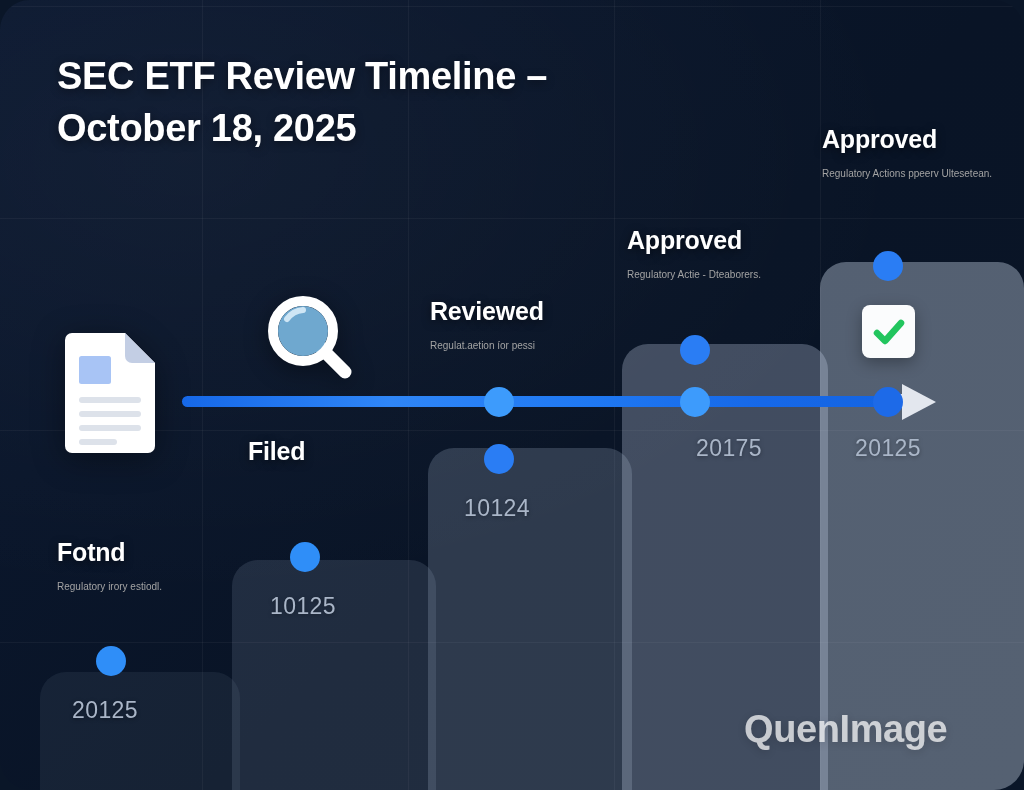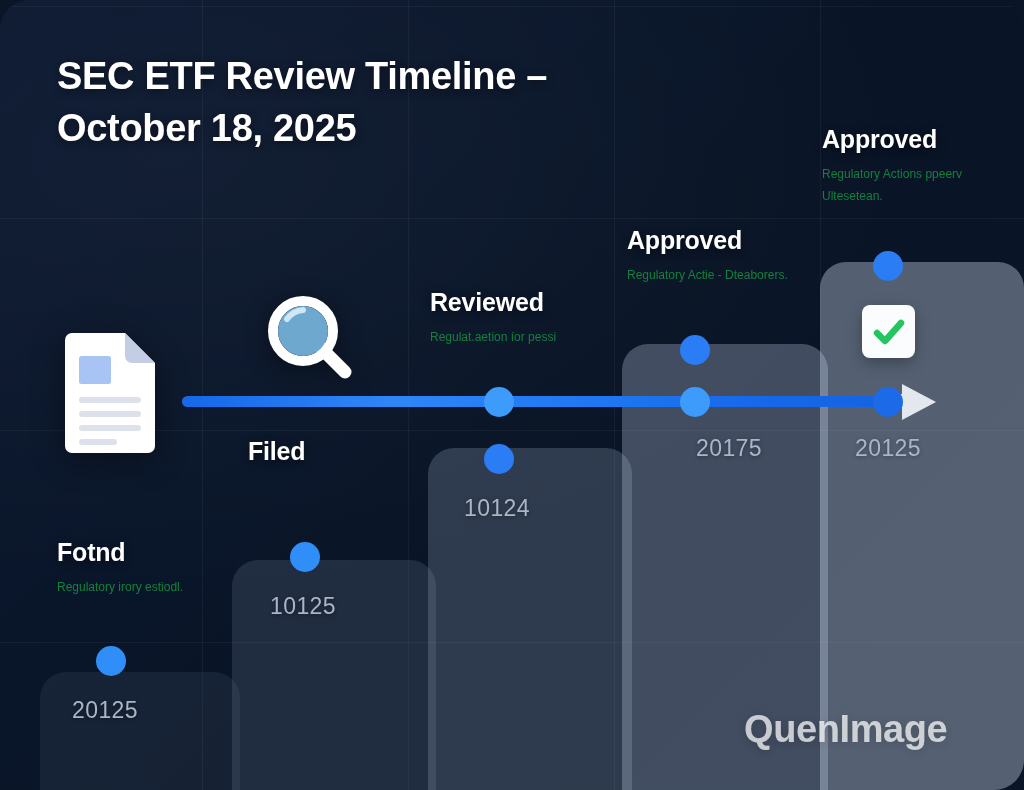--- a/index.html
+++ b/index.html
@@ -48,21 +48,21 @@
 
   
   .ms{position:absolute;}
   .ms-title{
     color:#ffffff;font-size:25px;font-weight:bold;letter-spacing:-.2px;
     line-height:30px;white-space:nowrap;
     text-shadow:0 2px 8px rgba(0,0,0,.5);
   }
   .ms-desc{
     margin-top:9px;
-    color:#15803d;font-size:12px;line-height:22px;font-weight:normal;
+    color:#a3a3a3;font-size:10px;line-height:22px;font-weight:normal;
     max-width:190px;
   }
   .ms-date{
     position:absolute;
     color:#aab6c8;font-size:23px;font-weight:normal;letter-spacing:.4px;
     white-space:nowrap;
     text-shadow:0 1px 4px rgba(0,0,0,.35);
   }
 
   
@@ -165,21 +165,21 @@
   </div>
   <div class="dot" style="left:96px;top:646px;width:30px;height:30px;background:#2f8ef8;"></div>
   <div class="ms-date" style="left:72px;top:697px;">20125</div>
 
   <div class="ms" style="left:248px;top:436px;">
     <div class="ms-title">Filed</div>
   </div>
   <div class="dot" style="left:290px;top:542px;width:30px;height:30px;background:#2f8ef8;"></div>
   <div class="ms-date" style="left:270px;top:593px;">10125</div>
 
-  <div class="ms" style="left:430px;top:287px;">
+  <div class="ms" style="left:430px;top:296px;">
     <div class="ms-title">Reviewed</div>
     <div class="ms-desc">Regulat.aetion íor pessi</div>
   </div>
   <div class="dot" style="left:484px;top:387px;width:30px;height:30px;background:#3d9bfc;"></div>
   <div class="dot" style="left:484px;top:444px;width:30px;height:30px;background:#2a7df4;"></div>
   <div class="ms-date" style="left:464px;top:495px;">10124</div>
 
   <div class="ms" style="left:627px;top:225px;">
     <div class="ms-title">Approved</div>
     <div class="ms-desc">Regulatory Actie - Dteaborers.</div>

